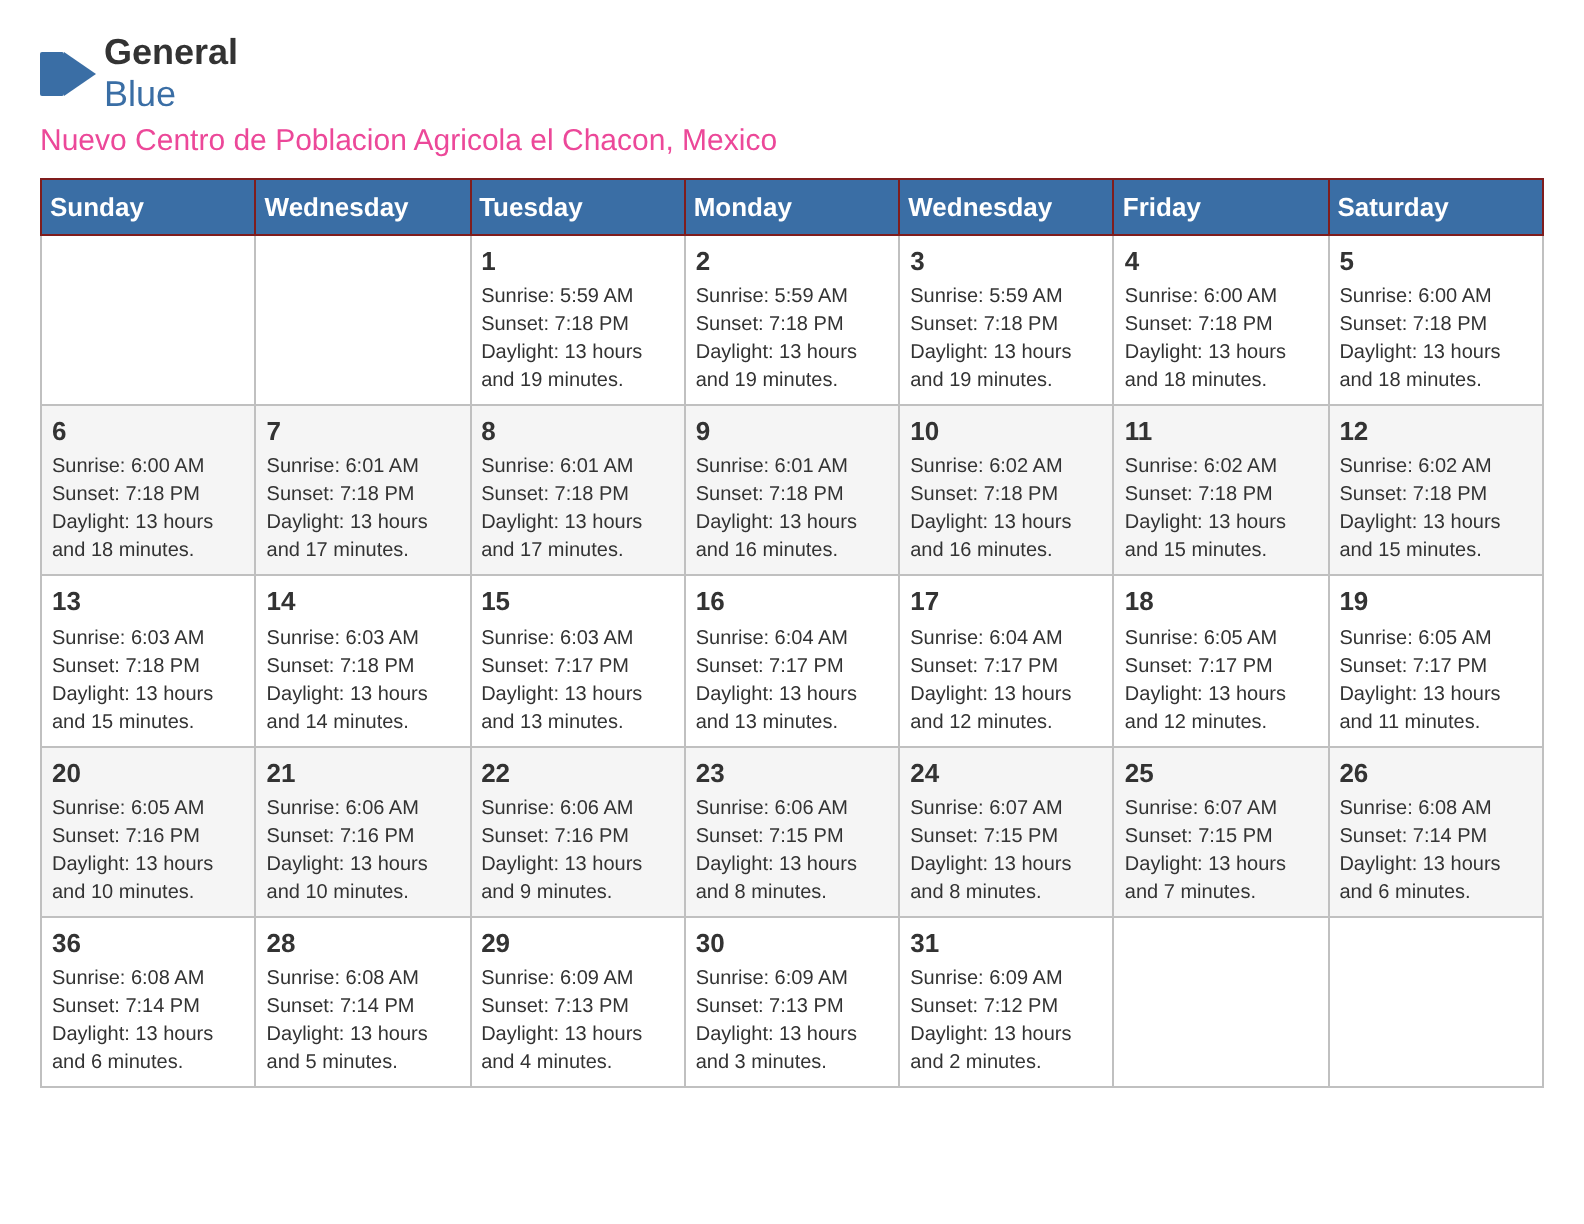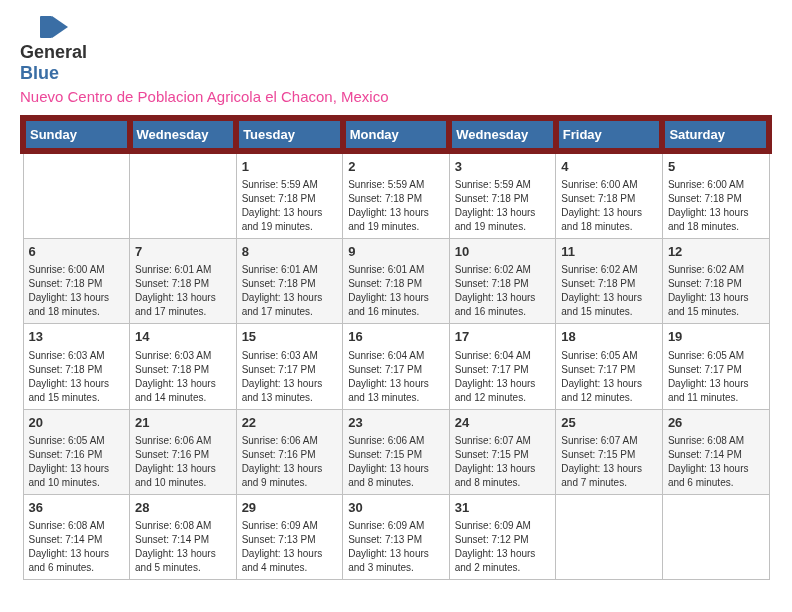--- a/index.html
+++ b/index.html
@@ -13,30 +13,29 @@
     .header {
       display: flex;
       justify-content: space-between;
       align-items: flex-start;
       margin-bottom: 4px;
     }
     .logo {
       display: flex;
       align-items: center;
       gap: 4px;
-      flex-direction: column;
     }
     .logo-text-general {
       font-size: 18px;
       font-weight: bold;
       color: #333;
     }
     .logo-text-blue {
       font-size: 18px;
-      font-weight: bold;
+      font-weight: normal;
       color: #3a6ea5;
     }
     .logo-icon {
       width: 28px;
       height: 22px;
     }
     .month-title {
       font-size: 36px;
       font-weight: bold;
       color: #333;
@@ -52,21 +51,21 @@
       border-collapse: collapse;
       font-size: 11px;
     }
     thead tr th {
       background-color: #3a6ea5;
       color: #fff;
       padding: 6px 4px;
       text-align: left;
       font-size: 13px;
       font-weight: bold;
-      border: 6px solid #7f1d1d;
+      border: 1px solid #7f1d1d;
     }
     tbody tr td {
       border: 1px solid #c0c0c0;
       vertical-align: top;
       padding: 4px 5px;
       height: 80px;
       width: calc(100% / 7);
       color: #333;
       line-height: 1.4;
     }

